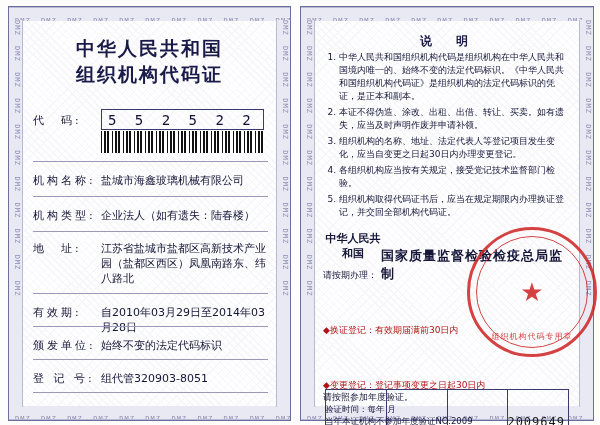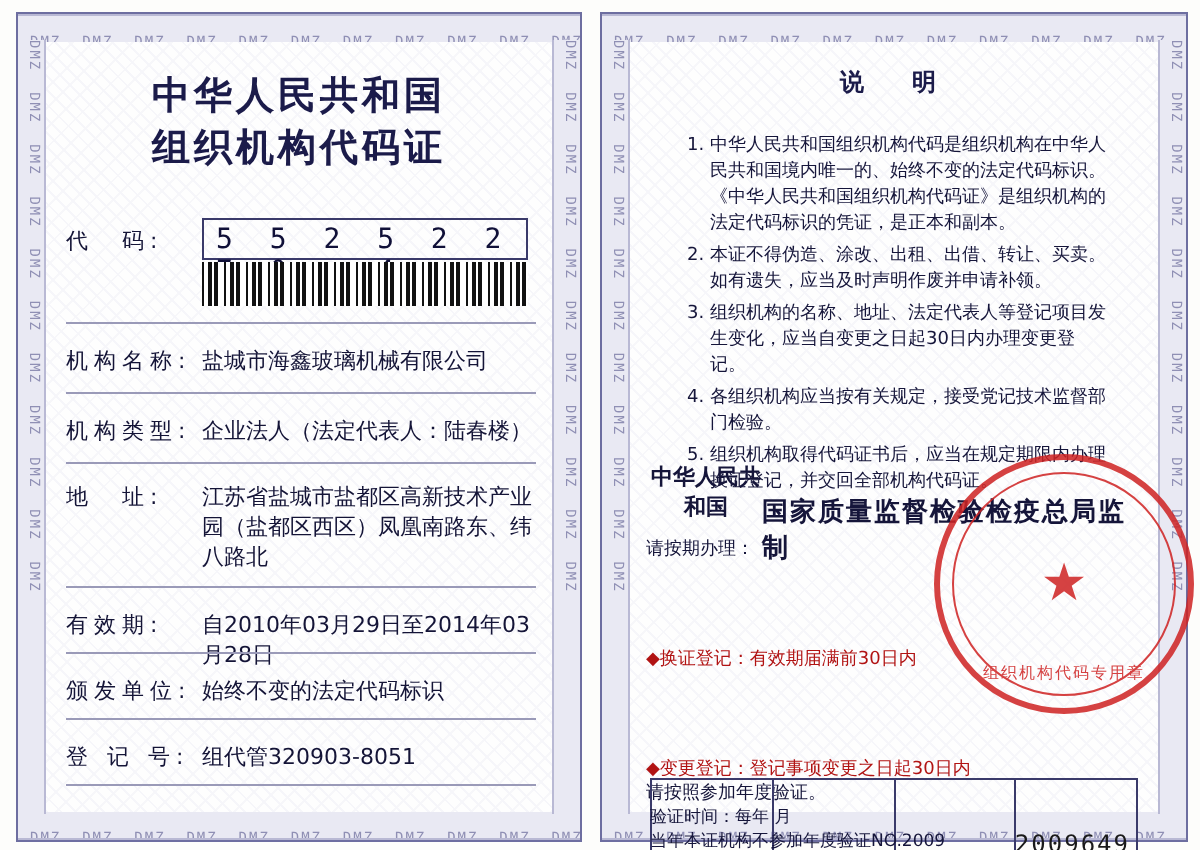--- a/index.html
+++ b/index.html
@@ -53,21 +53,21 @@
            background:repeating-linear-gradient(90deg,#111 0 1px,#fff 1px 3px,#111 3px 5px,#fff 5px 6px,#111 6px 8px,#fff 8px 11px);}
 
   .hr{position:absolute;left:10px;right:8px;border-bottom:1px solid #9a9ab8;}
 
   
   .note-head{position:absolute;left:0;right:0;top:12px;text-align:center;
              font-family:"DejaVu Serif","Liberation Serif",serif;font-size:12px;
              font-weight:bold;color:#1b1b4a;letter-spacing:6px;}
   .notes{position:absolute;left:10px;right:10px;top:30px;font-size:9px;line-height:13px;color:#15153a;}
   .notes li{margin-bottom:3px;}
-  .notes ol{margin:16px;padding-left:14px;}
+  .notes ol{margin:0;padding-left:14px;}
 
   .issuer{position:absolute;left:8px;top:210px;width:60px;text-align:center;
           font-family:"DejaVu Serif","Liberation Serif",serif;font-size:11px;color:#15153a;line-height:15px;font-weight:bold;}
   .authority{position:absolute;left:66px;top:226px;right:6px;
              font-family:"DejaVu Serif","Liberation Serif",serif;font-size:13px;color:#15153a;font-weight:bold;letter-spacing:1px;}
 
   .reg-lines{position:absolute;left:8px;top:248px;right:8px;font-size:9px;line-height:12px;color:#15153a;}
   .reg-lines .hi{color:#b11313;margin-top:43px;}
 
   
@@ -132,21 +132,21 @@
       <div class="hr" style="top:140px;"></div>
 
       <div class="row" style="top:152px;">
         <div class="lbl">机构名称:</div>
         <div class="val">盐城市海鑫玻璃机械有限公司</div>
       </div>
       <div class="hr" style="top:175px;"></div>
 
       <div class="row" style="top:187px;">
         <div class="lbl">机构类型:</div>
-        <div class="val">企业法人（法定代表人：陆春楼）</div>
+        <div class="val">企业法人（如有遗失：陆春楼）</div>
       </div>
       <div class="hr" style="top:210px;"></div>
 
       <div class="row" style="top:220px;">
         <div class="lbl">地　址:</div>
         <div class="val">江苏省盐城市盐都区高新技术产业园（盐都区西区）凤凰南路东、纬八路北</div>
       </div>
       <div class="hr" style="top:272px;"></div>
 
       <div class="row" style="top:284px;">

